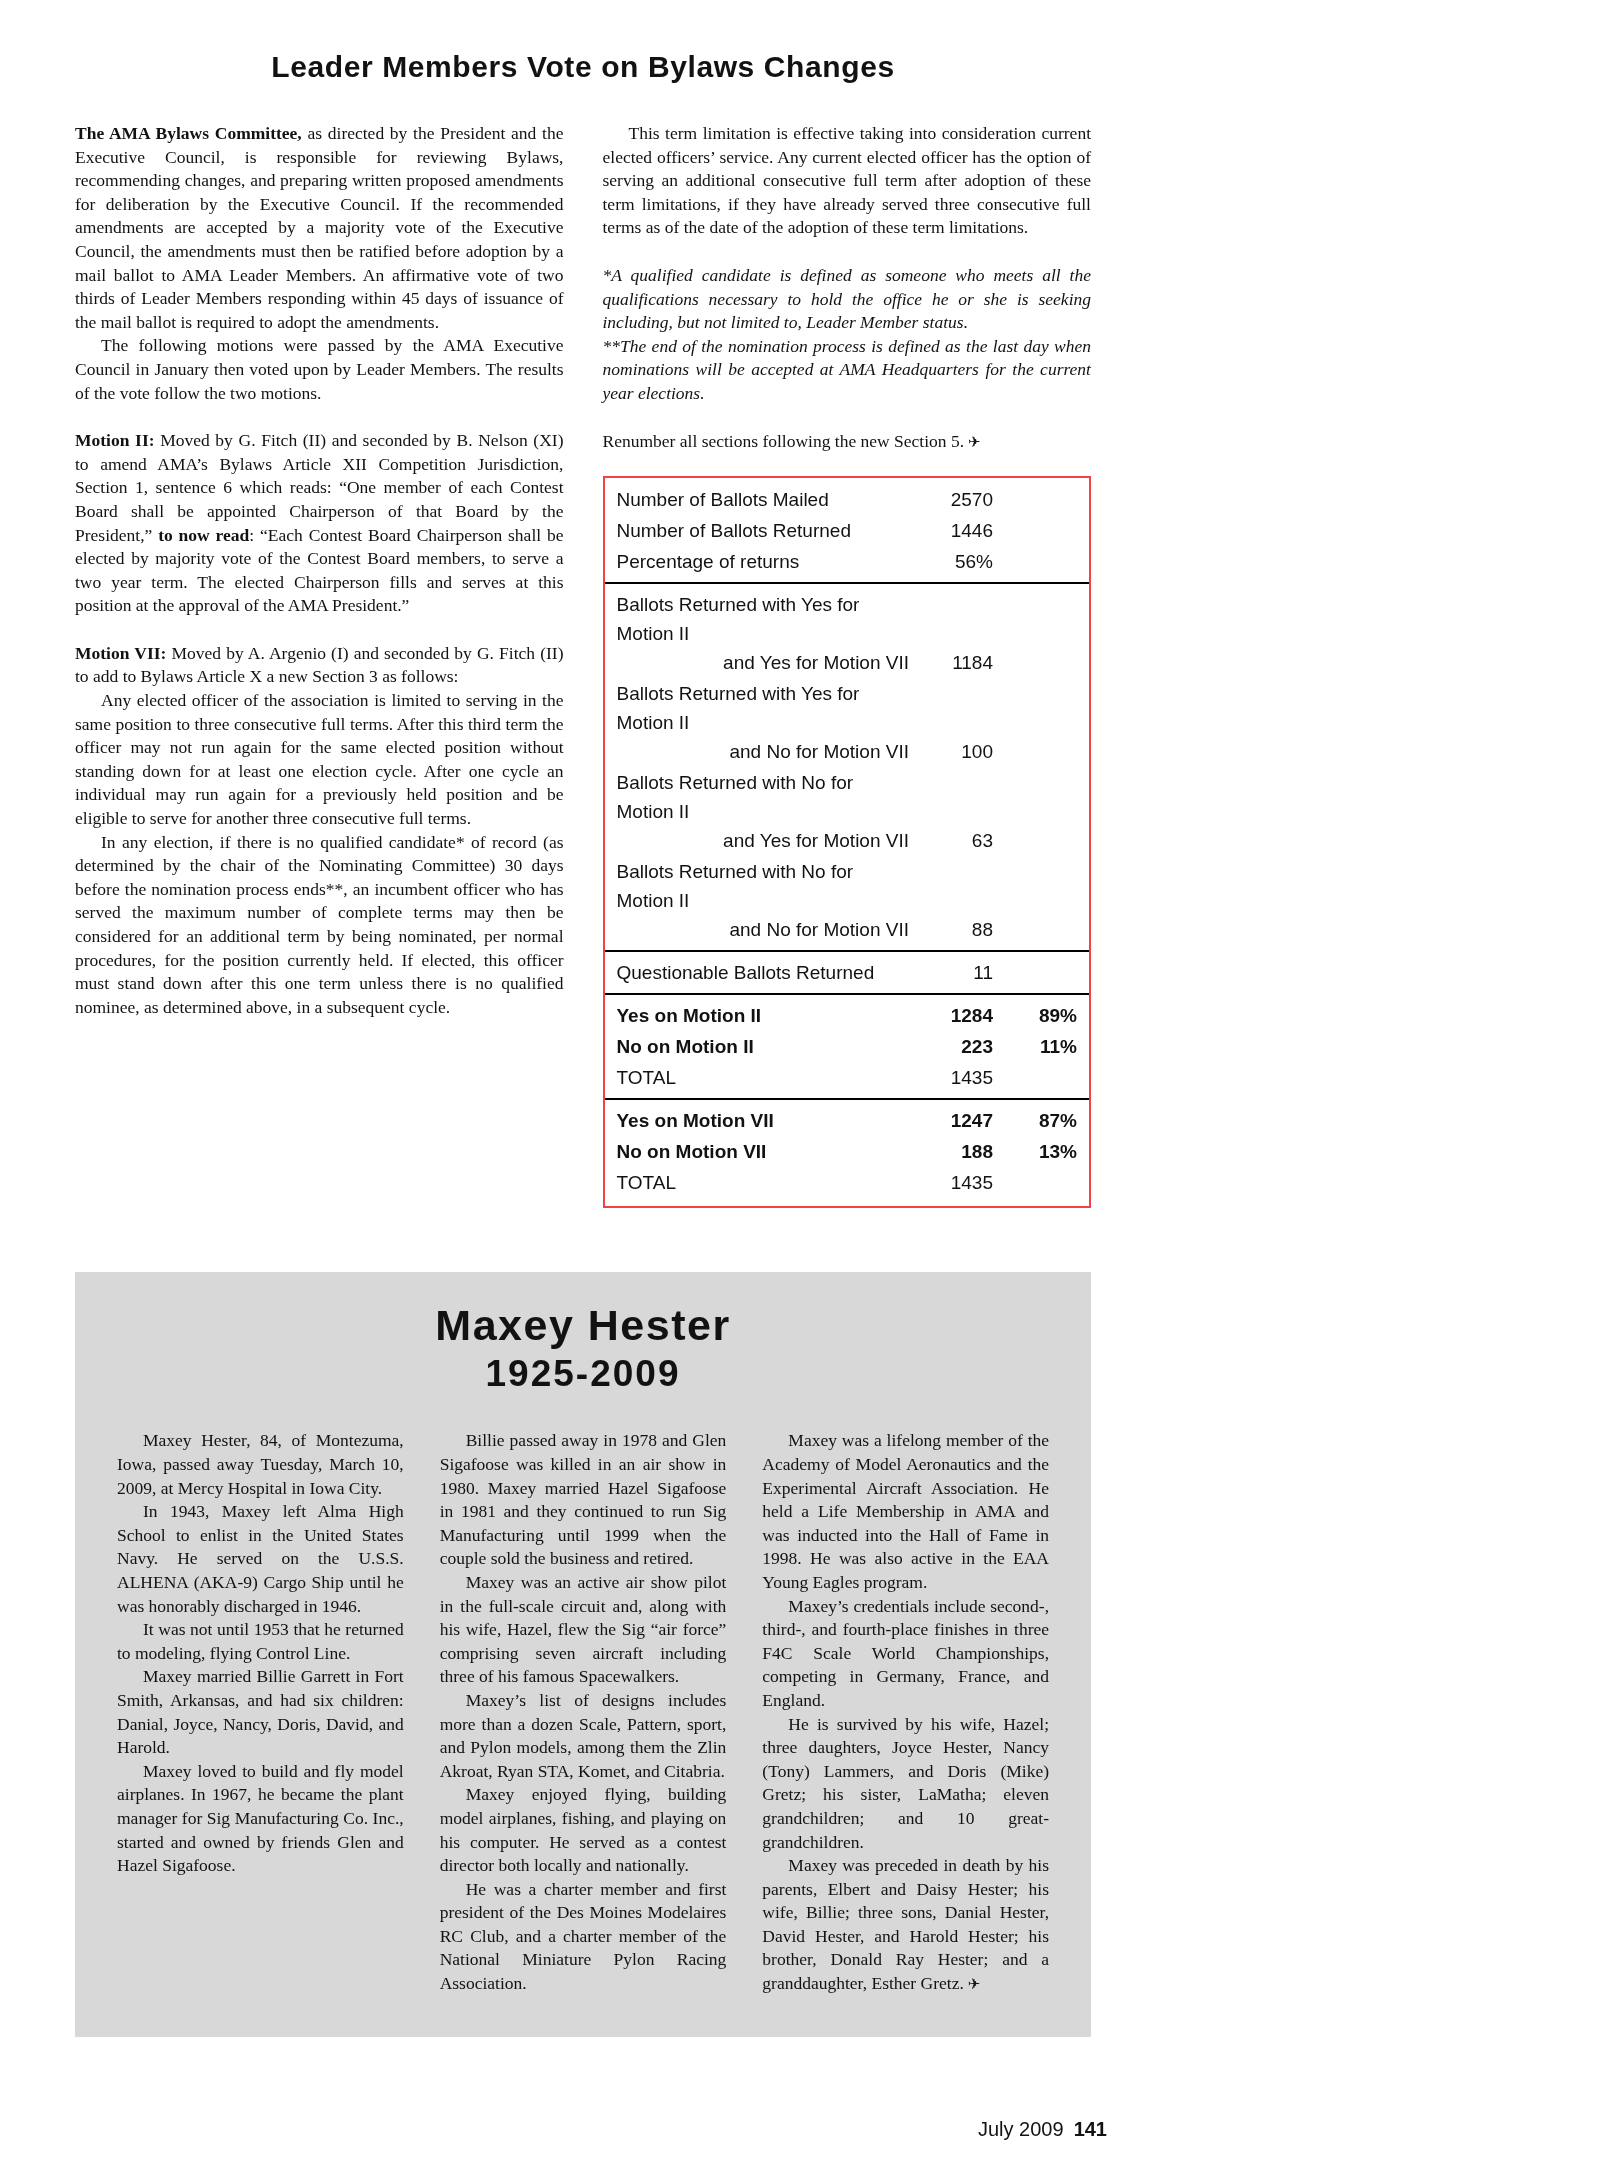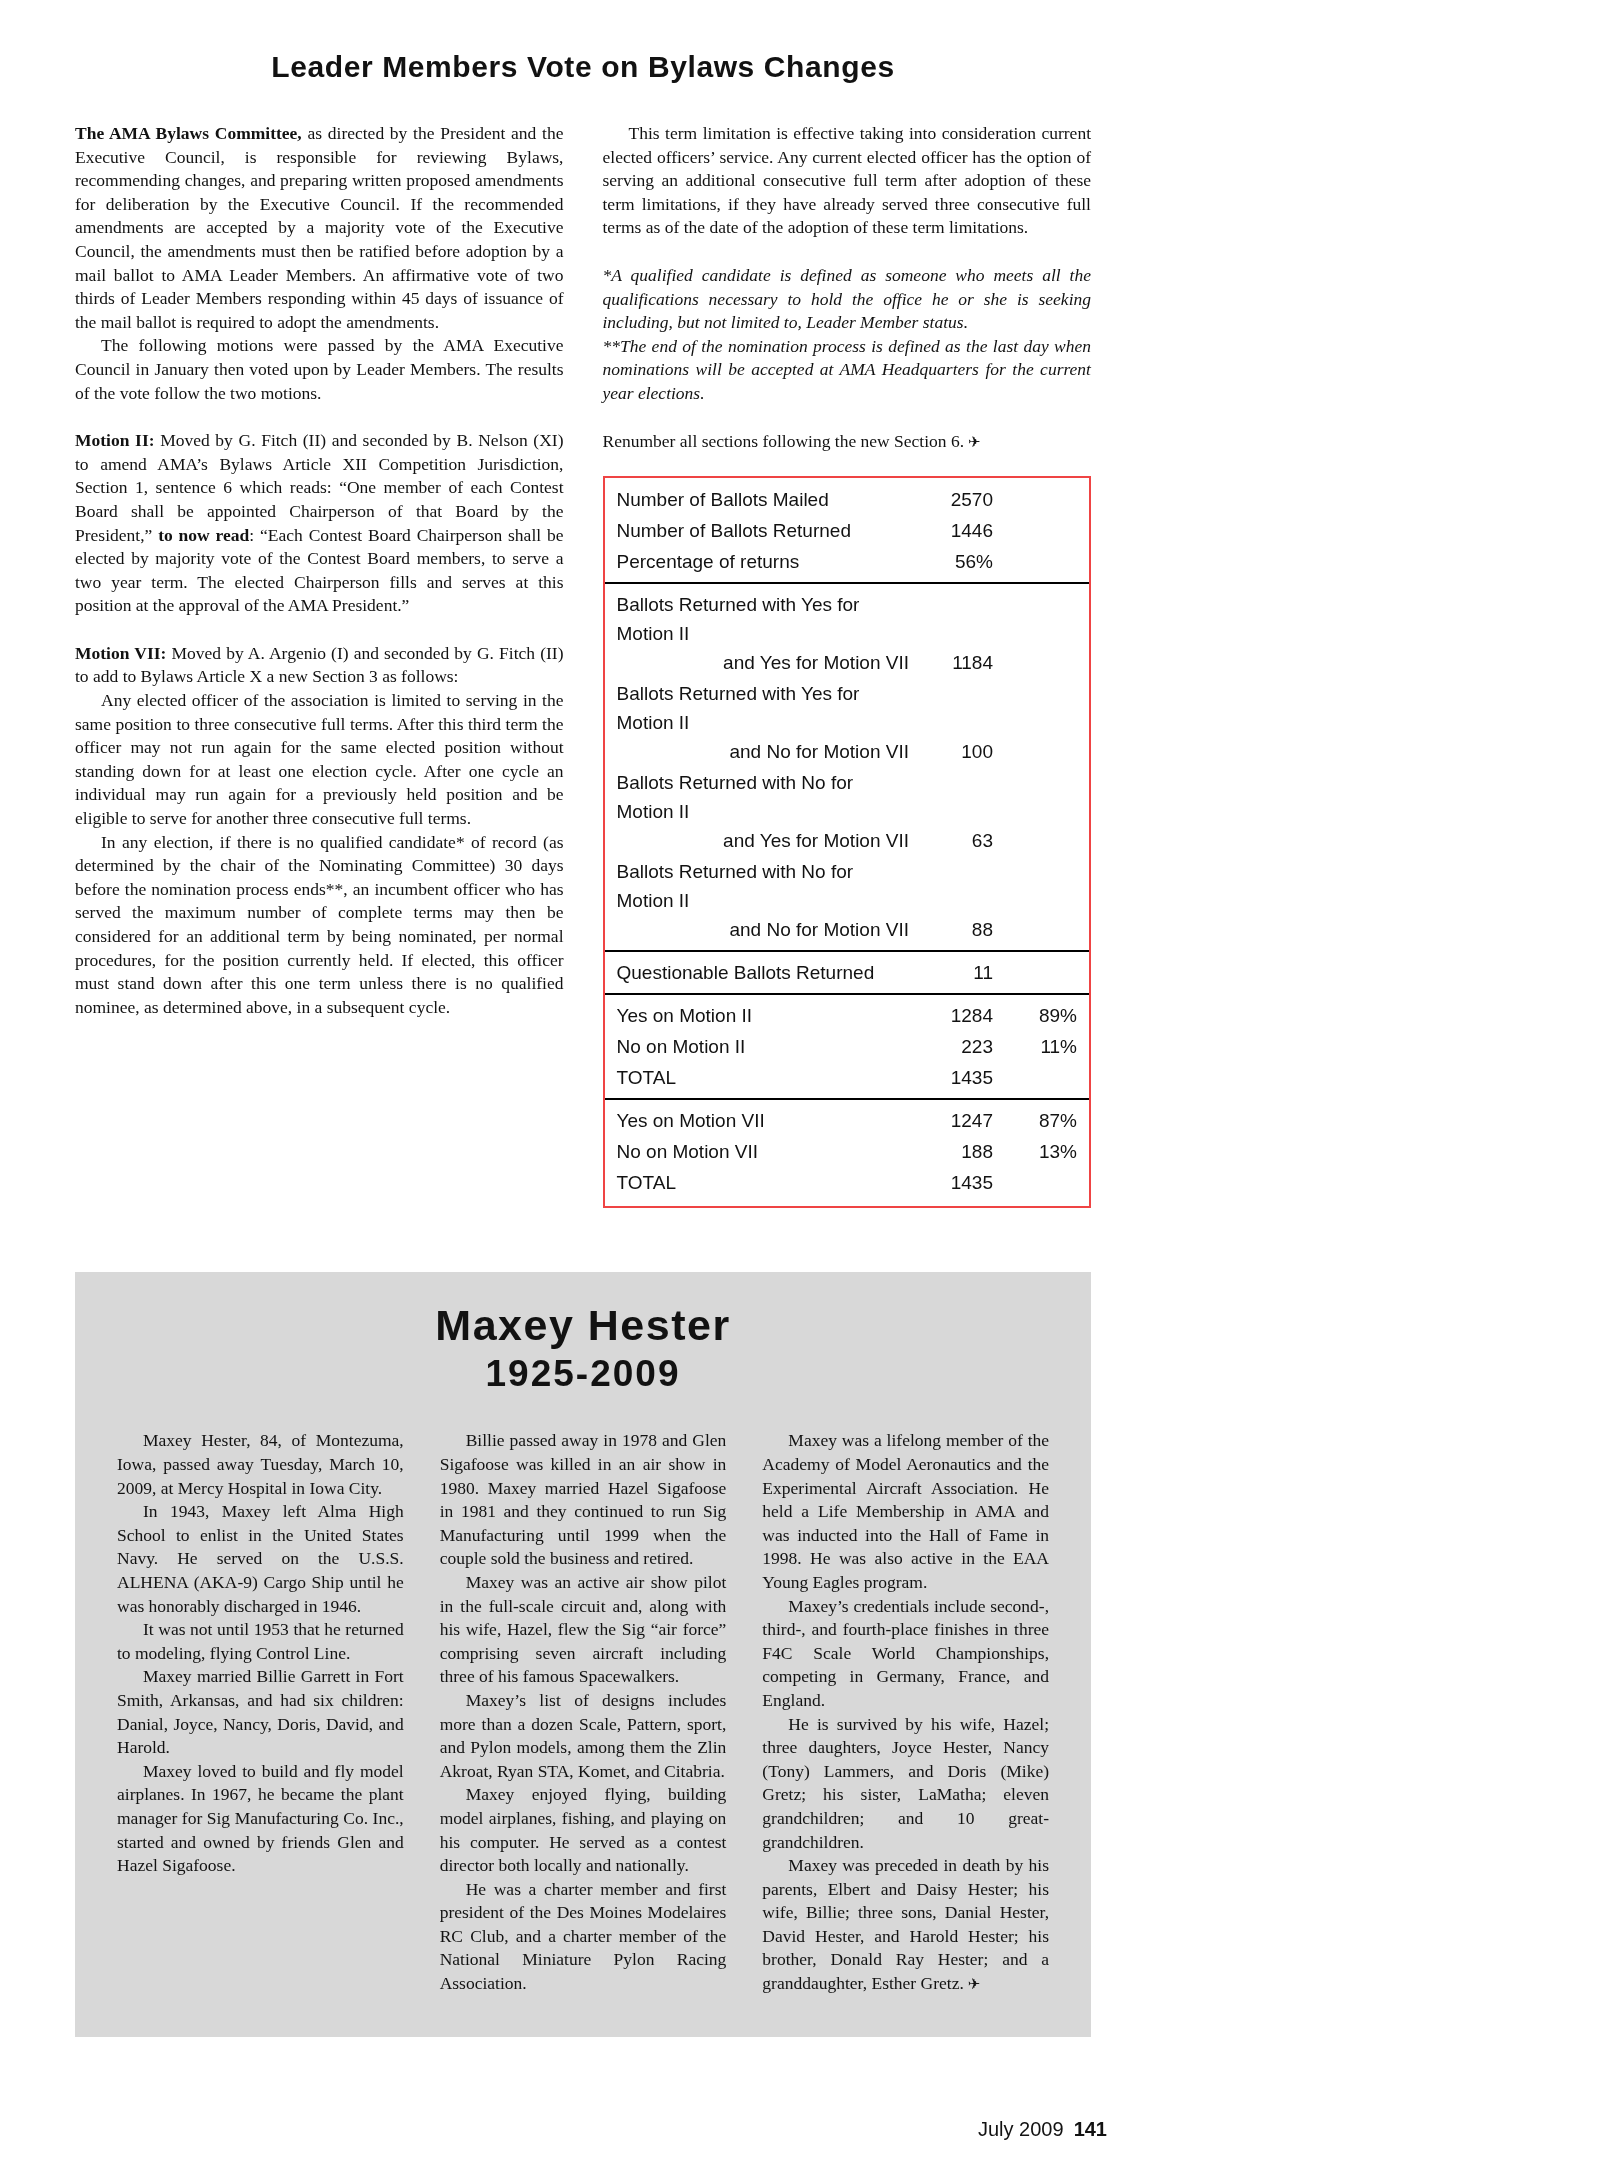--- a/index.html
+++ b/index.html
@@ -58,21 +58,21 @@
     display: flex;
     align-items: flex-end;
     padding: 1px 12px;
     line-height: 29px;
   }
   .trow.sep {
     border-top: 2px solid #000;
     margin-top: 5px;
     padding-top: 6px;
   }
-  .trow.bold { font-weight: normal; }
+  .trow.bold { font-weight: bold; }
   .tlabel { flex: 1; min-width: 0; }
   .tlabel .l2 { text-align: right; padding-right: 6px; }
   .tval { width: 78px; text-align: right; white-space: nowrap; }
   .tpct { width: 84px; text-align: right; white-space: nowrap; }
 
   
   .obit {
     margin-top: 64px;
     background: #d8d8d8;
     padding: 30px 42px 40px 42px;
@@ -143,21 +143,21 @@
       <p class="indent">Any elected officer of the association is limited to serving in the same position to three consecutive full terms. After this third term the officer may not run again for the same elected position without standing down for at least one election cycle. After one cycle an individual may run again for a previously held position and be eligible to serve for another three consecutive full terms.</p>
       <p class="indent">In any election, if there is no qualified candidate* of record (as determined by the chair of the Nominating Committee) 30 days before the nomination process ends**, an incumbent officer who has served the maximum number of complete terms may then be considered for an additional term by being nominated, per normal procedures, for the position currently held. If elected, this officer must stand down after this one term unless there is no qualified nominee, as determined above, in a subsequent cycle.</p>
     </div>
 
     <div class="col">
       <p class="indent">This term limitation is effective taking into consideration current elected officers’ service. Any current elected officer has the option of serving an additional consecutive full term after adoption of these term limitations, if they have already served three consecutive full terms as of the date of the adoption of these term limitations.</p>
 
       <p class="block italic">*A qualified candidate is defined as someone who meets all the qualifications necessary to hold the office he or she is seeking including, but not limited to, Leader Member status.</p>
       <p class="italic">**The end of the nomination process is defined as the last day when nominations will be accepted at AMA Headquarters for the current year elections.</p>
 
-      <p class="block"><span>Renumber all sections following the new Section 6.</span><span class="plane">✈</span></p>
+      <p class="block"><span>Renumber all sections following the new Section 5.</span><span class="plane">✈</span></p>
 
       <div class="ballot-table">
         <div class="trow">
           <div class="tlabel">Number of Ballots Mailed</div>
           <div class="tval">2570</div>
           <div class="tpct"></div>
         </div>
         <div class="trow">
           <div class="tlabel">Number of Ballots Returned</div>
           <div class="tval">1446</div>

